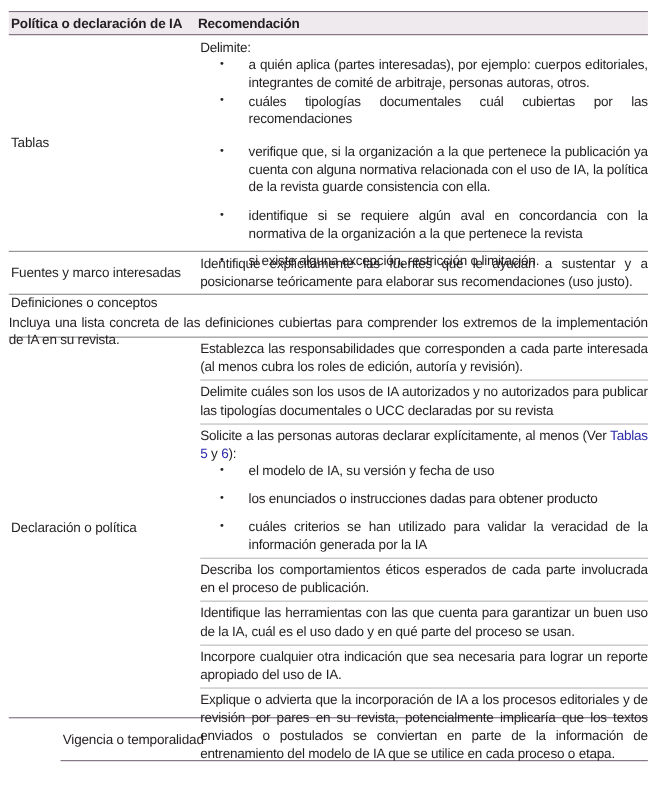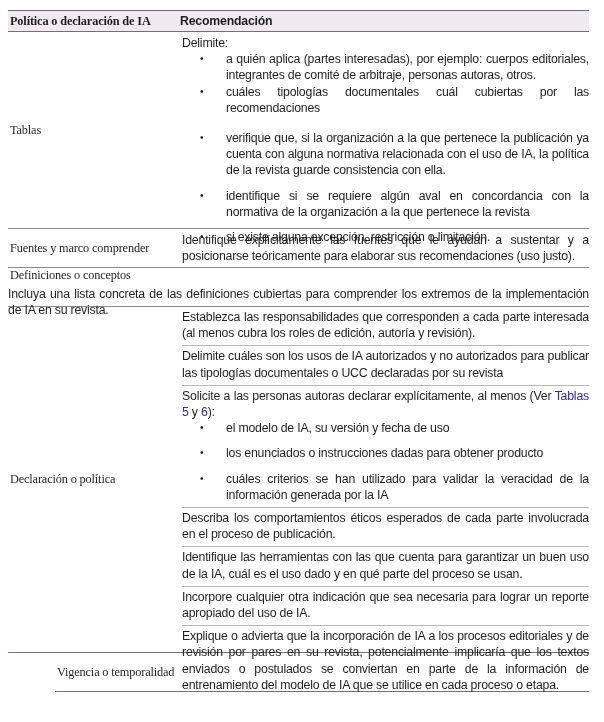--- a/index.html
+++ b/index.html
@@ -7,21 +7,21 @@
       font-family: "Liberation Sans", sans-serif; color: #231f20; }
     .tbl { position: absolute; left: 8px; top: 10px; width: 581px; }
     .hdr { display: flex; background: #efeaee; border-top: 1.5px solid #7a6a7c;
       border-bottom: 1.5px solid #7a6a7c; height: 20px; align-items: center;
       font-weight: bold; font-size: 12.6px; letter-spacing: -0.15px; }
     .hdr .c1 { width: 170px; padding-left: 2px; }
     .hdr .c2 { padding-left: 0; }
     .row { display: flex; border-bottom: 1.5px solid #8a8a8a; }
     .row.purple { border-bottom-color: #7a6a7c; }
     .c1 { width: 172px; flex: none; font-size: 12.3px; display: flex; align-items: center;
-      padding-left: 2px; letter-spacing: -0.15px; font-family: Liberation Serif, serif; }
+      padding-left: 2px; letter-spacing: -0.15px; }
     .c2 { flex: 1; font-size: 12.3px; line-height: 16.2px; letter-spacing: -0.2px; }
     .cell { padding: 3px 0 3px 0; text-align: justify; }
     .sub { border-bottom: 1.5px solid #b8b8b8; padding: 2px 0 4px 0; text-align: justify; }
     .sub:last-child { border-bottom: none; }
     ul.b { list-style: none; margin: 0; padding: 0; }
     ul.b li { position: relative; padding-left: 44px; text-align: justify; }
     ul.b li .dot { position: absolute; left: 18px; top: 0; font-size: 10px; }
     .gap { margin-top: 9px; }
     .link { color: #2a2aa8; }
   </style>
@@ -42,21 +42,21 @@
         <li><span class="dot">•</span><span>a quién aplica (partes interesadas), por ejemplo: cuerpos editoriales, integrantes de comité de arbitraje, personas autoras, otros.</span></li>
         <li><span class="dot">•</span><span>cuáles tipologías documentales cuál cubiertas por las recomendaciones</span></li>
         <li class="gap" style="margin-top:14px"><span class="dot">•</span><span>verifique que, si la organización a la que pertenece la publicación ya cuenta con alguna normativa relacionada con el uso de IA, la política de la revista guarde consistencia con ella.</span></li>
         <li class="gap"><span class="dot">•</span><span>identifique si se requiere algún aval en concordancia con la normativa de la organización a la que pertenece la revista</span></li>
         <li class="gap"><span class="dot">•</span><span>si existe alguna excepción, restricción o limitación.</span></li>
       </ul>
     </div>
   </div>
 
   <div class="row" style="height:38px;">
-    <div class="c1">Fuentes y marco comprender</div>
+    <div class="c1">Fuentes y marco interesadas</div>
     <div class="c2 cell">Identifique explícitamente las fuentes que le ayudan a sustentar y a posicionarse teóricamente para elaborar sus recomendaciones (uso justo).</div>
   </div>
 
   <div class="row" style="height:38px;flex-direction:column;">
     <div class="c1">Definiciones o conceptos</div>
     <div class="c2 cell">Incluya una lista concreta de las definiciones cubiertas para comprender los extremos de la implementación de IA en su revista.</div>
   </div>
 
   <div class="row purple" style="height:345px;">
     <div class="c1">Declaración o política</div>

